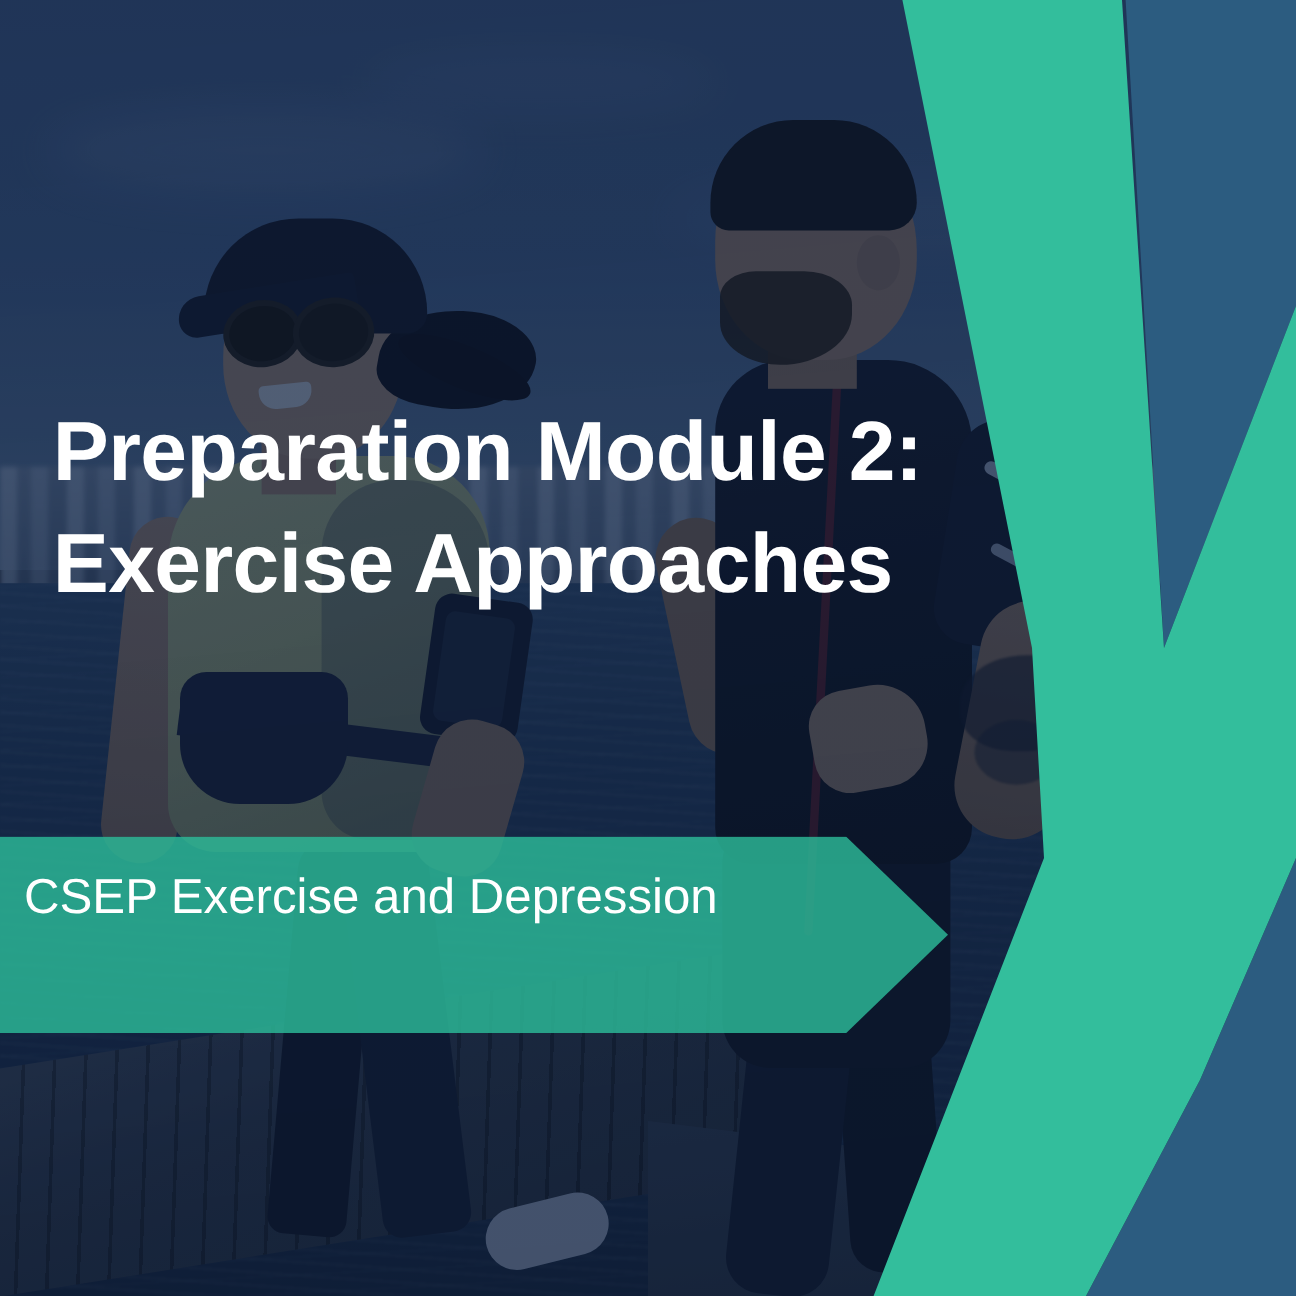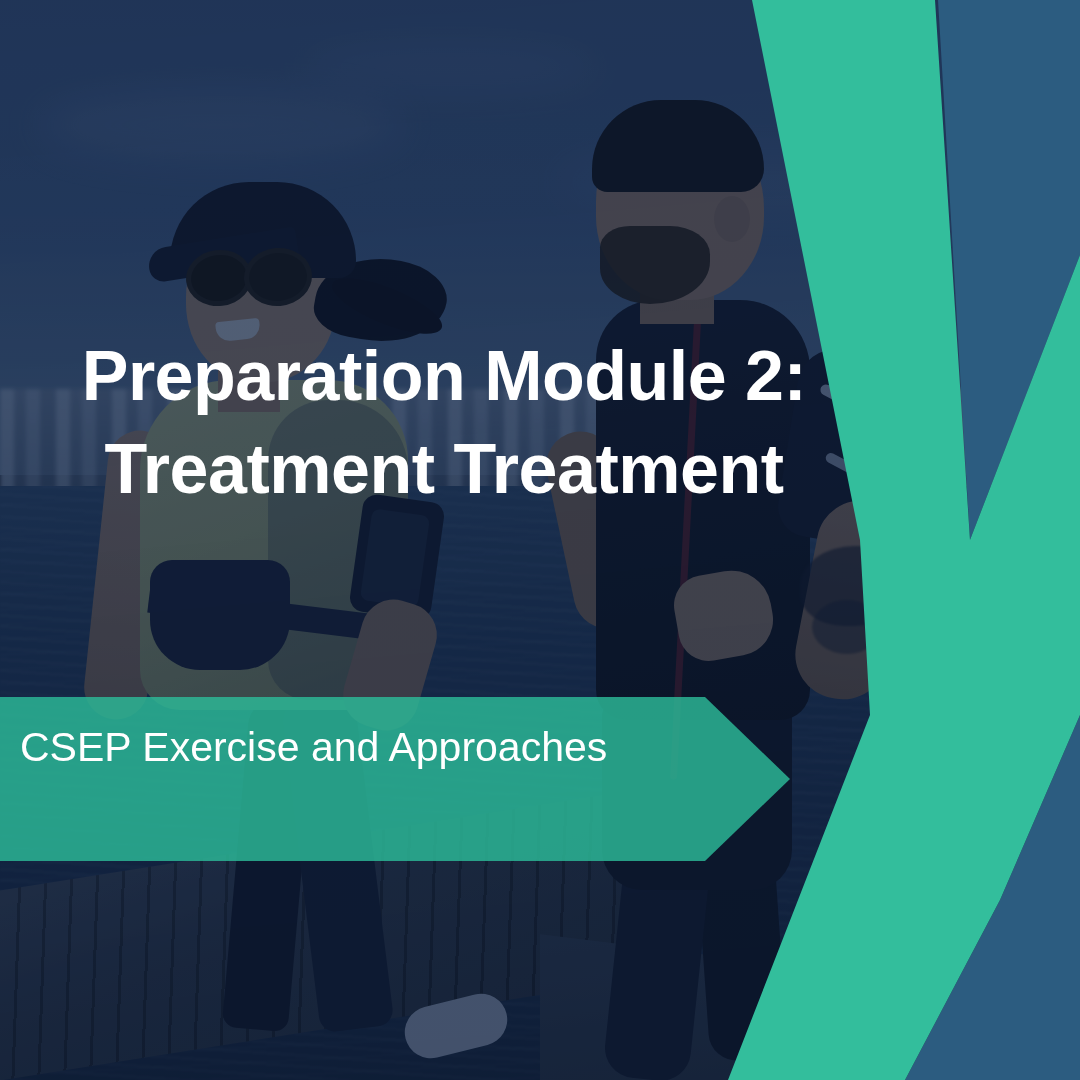--- a/index.html
+++ b/index.html
@@ -157,21 +157,21 @@
     position: absolute;
     left: 44px;
     top: 330px;
     width: 800px;
     color: #ffffff;
     font-size: 70px;
     font-weight: bold;
     line-height: 1.33;
     letter-spacing: -0.5px;
   }
-  .title .line { display: block; white-space: nowrap; text-align: center; }
+  .title .line { display: block; white-space: nowrap; }
 
   
   .banner {
     position: absolute;
     left: 0;
     top: 697px;
     width: 790px;
     height: 164px;
   }
   .banner-shape {
@@ -256,23 +256,23 @@
     <div class="duotone2"></div>
   </div>
 
   <svg class="chevrons" width="1080" height="1080" viewBox="0 0 1080 1080">
     <polygon points="938,0 1080,0 1080,1080 905,1080 1000,900 1080,715 1080,255 970,540" fill="#2c5c80"></polygon>
     <polygon points="752,0 935,0 970,540 1080,255 1080,715 1000,900 905,1080 728,1080 870,715 860,540" fill="#33be9c"></polygon>
   </svg>
 
   <div class="title">
     <span class="line">Preparation Module 2:</span>
-    <span class="line">Treatment Treatment</span>
+    <span class="line">Exercise Approaches</span>
   </div>
 
   <div class="banner">
     <div class="banner-shape"></div>
     <div class="banner-text">
-      <span class="line">CSEP Exercise and Approaches</span>
+      <span class="line">CSEP Exercise and Depression</span>
     </div>
   </div>
 
 </div>
 
 </body></html>

